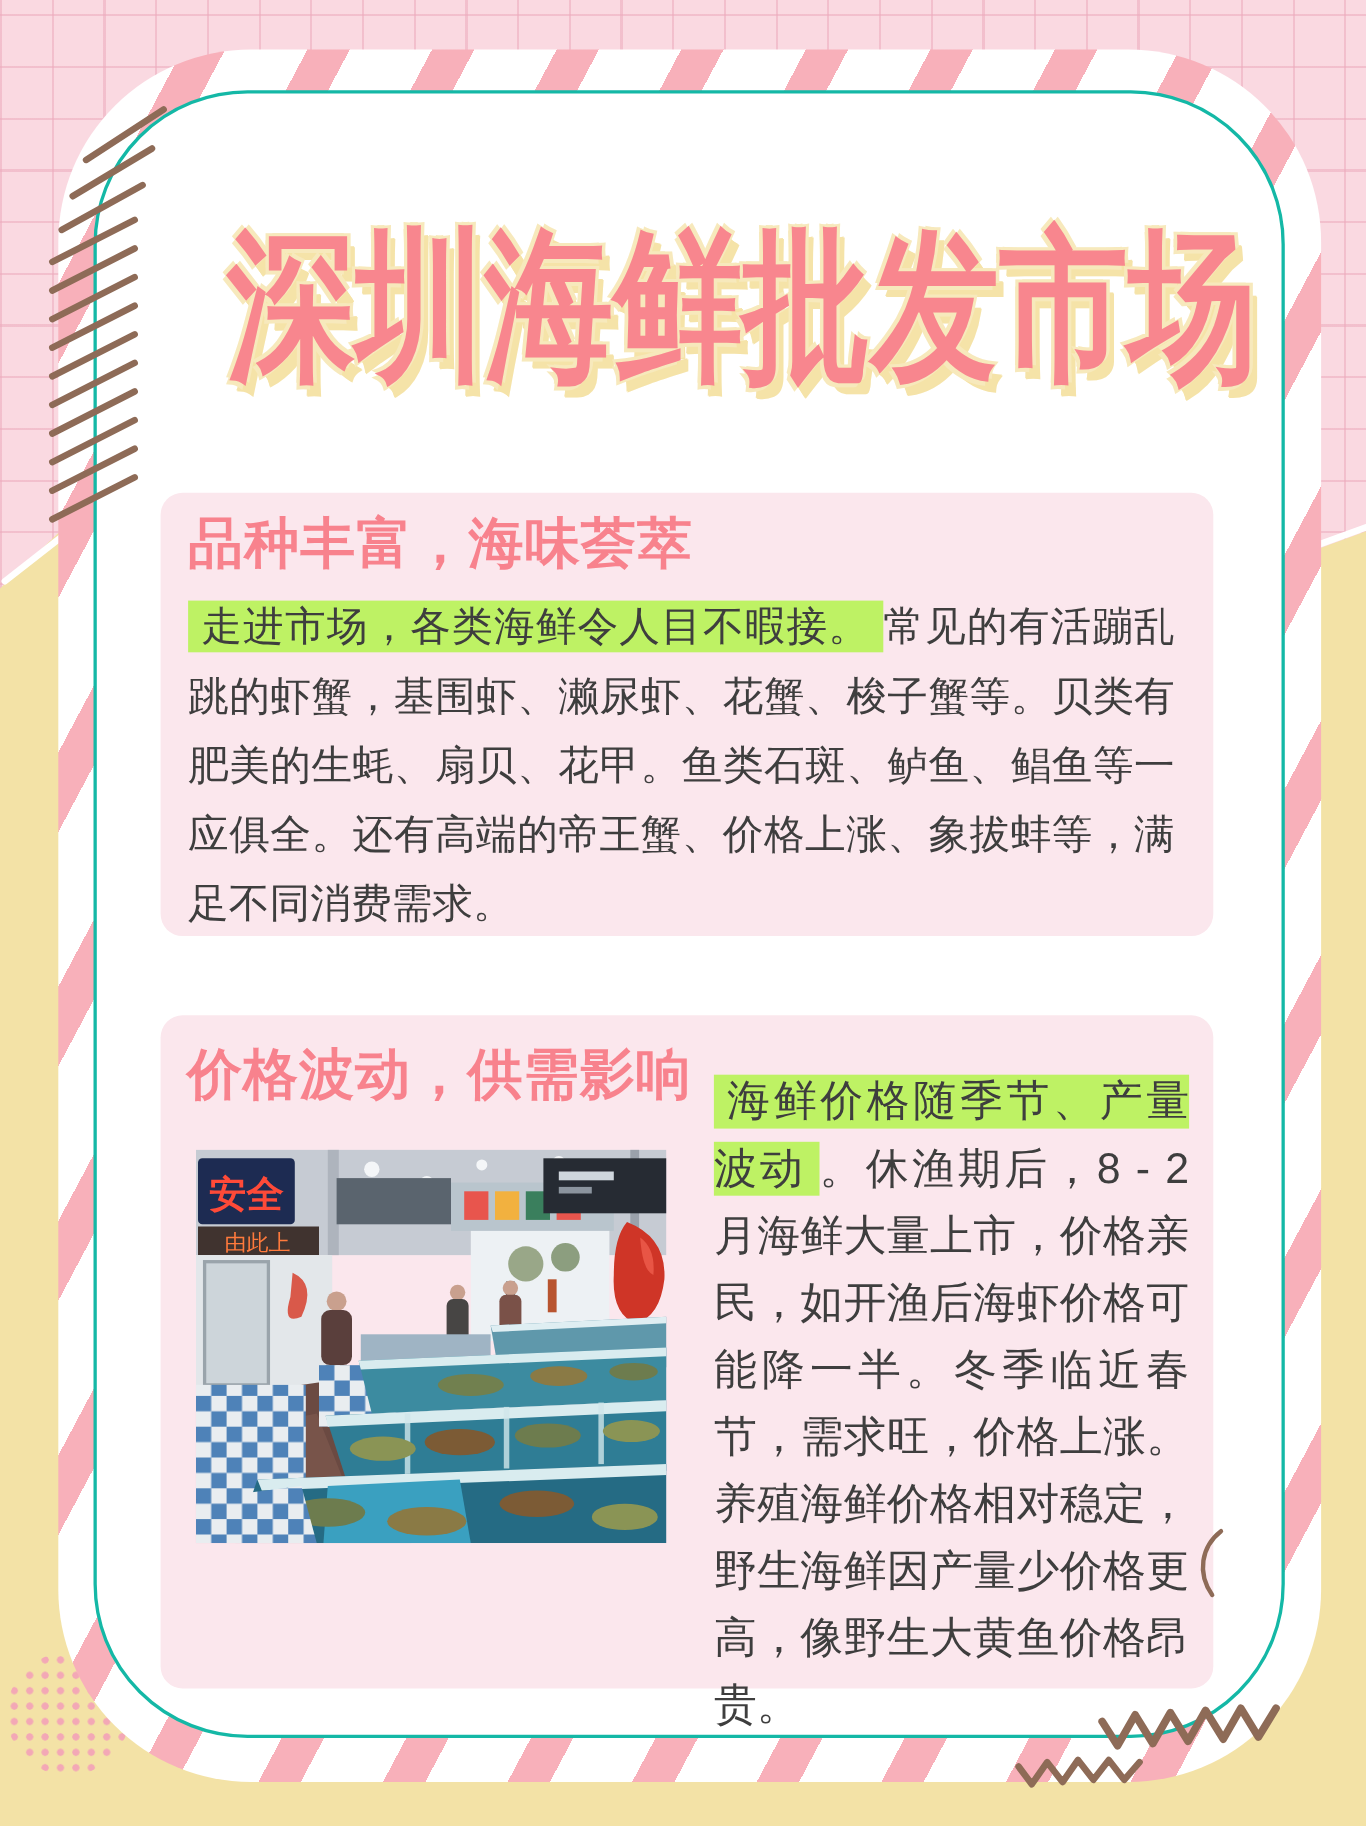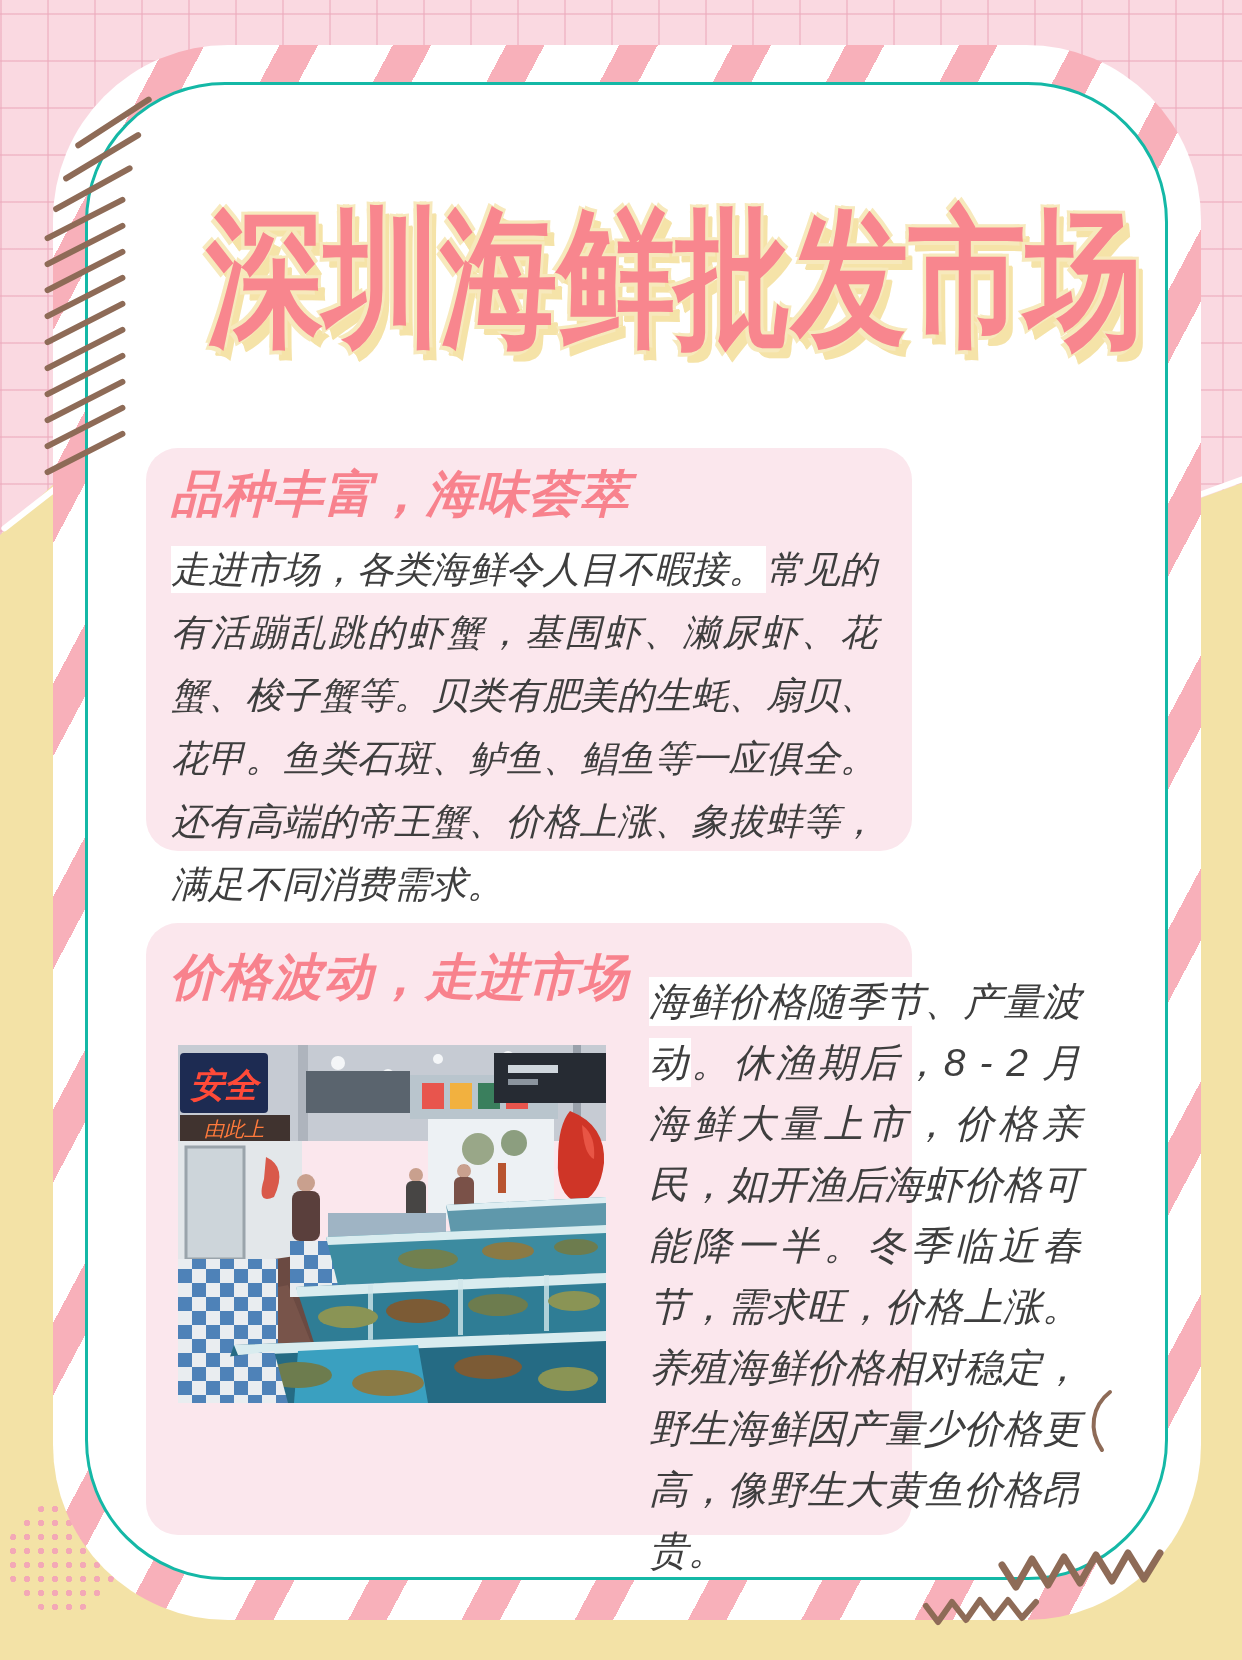--- a/index.html
+++ b/index.html
@@ -32,27 +32,27 @@
   .inner-card{position:absolute;left:85px;top:82px;width:1083px;height:1498px;z-index:4;
     background:#FFFFFF;border:3px solid #14b8a6;border-radius:140px;box-sizing:border-box;}
 
   
   .poster-title{position:absolute;left:0;top:95px;width:100%;margin:0;text-align:center;
     font-size:150px;font-weight:bold;color:#F8868E;letter-spacing:0;
     transform:scaleX(.78);transform-origin:center;white-space:nowrap;
     text-shadow:-4px -3px 0 #F7E9BC,4px -3px 0 #F7E9BC,-4px 4px 0 #F7E9BC,8px 9px 0 #F5E3A8,9px 10px 0 #F5E3A8;}
 
   
-  .panel{position:absolute;left:58px;width:766px;background:#FBE7ED;border-radius:32px;box-sizing:border-box;font-style:italic;}
+  .panel{position:absolute;left:58px;width:957px;background:#FBE7ED;border-radius:20px;box-sizing:border-box;}
   .panel-1{top:363px;height:403px;padding:16px 35px 0 25px;}
   .panel-2{top:838px;height:612px;}
   .panel-heading{margin:0;font-size:50px;line-height:60px;font-weight:bold;color:#F8828D;letter-spacing:1px;}
   .panel-1 .panel-heading{margin-bottom:14px;}
   .body-text{margin:0;font-size:37px;line-height:63px;color:#3E3E3E;text-align:justify;text-justify:inter-character;}
-  .hl{background:#ffffff;padding:3px 0;}
+  .hl{background:#bef264;padding:3px 12px;}
 
   .panel-2 .panel-heading{position:absolute;left:24px;top:24px;}
   .photo-wrap{position:absolute;left:32px;top:122px;width:428px;height:358px;overflow:hidden;}
   .col-text{position:absolute;left:503px;top:48px;width:432px;font-size:39px;line-height:61px;color:#3E3E3E;
     text-align:justify;text-justify:inter-character;margin:0;}
 
   
   .stitches{position:absolute;left:40px;top:138px;z-index:5;}
   .stitch{width:90px;height:6px;background:#8E6B57;border-radius:3px;transform:rotate(-27deg);margin-bottom:20px;}
   .stitch:nth-child(1){transform:rotate(-33deg) translateX(34px);}
@@ -78,21 +78,21 @@
 
   <div class="inner-card">
     <h1 class="poster-title">深圳海鲜批发市场</h1>
 
     <section class="panel panel-1">
       <h2 class="panel-heading">品种丰富，海味荟萃</h2>
       <p class="body-text"><span class="hl">走进市场，各类海鲜令人目不暇接。</span><span>常见的有活蹦乱跳的虾蟹，基围虾、濑尿虾、花蟹、梭子蟹等。贝类有肥美的生蚝、扇贝、花甲。鱼类石斑、鲈鱼、鲳鱼等一应俱全。还有高端的帝王蟹、价格上涨、象拔蚌等，满足不同消费需求。</span></p>
     </section>
 
     <section class="panel panel-2">
-      <h2 class="panel-heading">价格波动，走进市场</h2>
+      <h2 class="panel-heading">价格波动，供需影响</h2>
 
       <div class="photo-wrap">
         <svg width="428" height="358" viewBox="0 0 428 358" xmlns="http://www.w3.org/2000/svg">
           <defs>
             <pattern id="chk" width="28" height="28" patternUnits="userSpaceOnUse">
               <rect width="28" height="28" fill="#e9edf0"></rect>
               <rect width="14" height="14" fill="#4e82b8"></rect>
               <rect x="14" y="14" width="14" height="14" fill="#4e82b8"></rect>
             </pattern>
           </defs>

